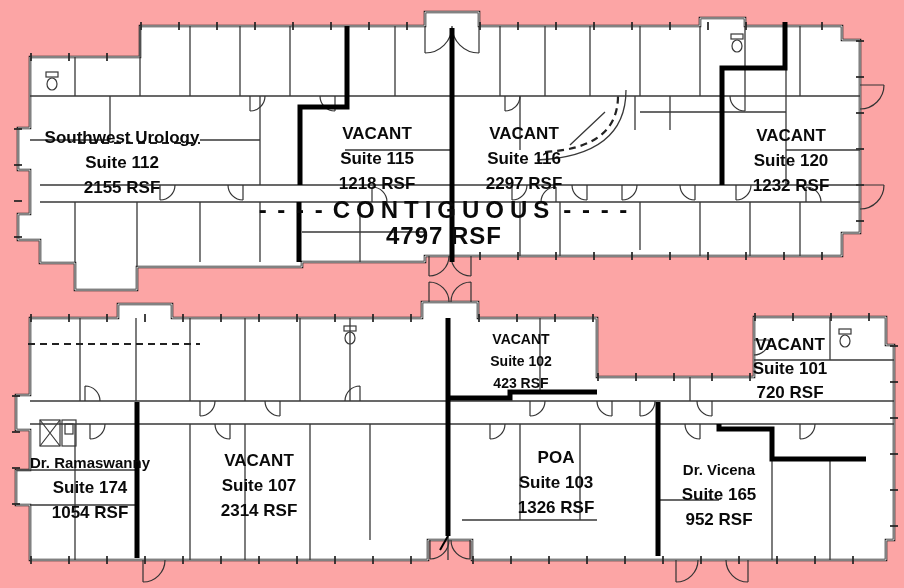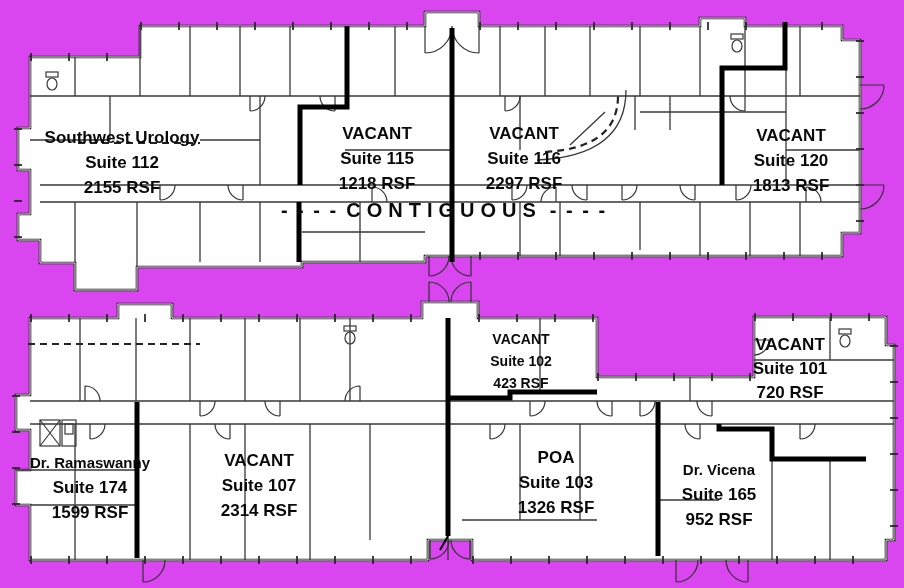--- a/index.html
+++ b/index.html
@@ -1,24 +1,24 @@
 <!DOCTYPE html>
 <html><head>
 <meta charset="utf-8">
 <style>
   html,body{margin:0;padding:0;background:#ffffff;}
-  .plan{position:relative;width:904px;height:588px;background:#d946ef;overflow:hidden;
+  .plan{position:relative;width:904px;height:588px;background:#fca5a5;overflow:hidden;
         font-family:"Liberation Sans", sans-serif;}
   .plan svg{position:absolute;left:0;top:0;}
   .lbl{position:absolute;transform:translateX(-50%);text-align:center;font-weight:bold;
        color:#0a0a0a;font-size:17px;line-height:25px;white-space:nowrap;z-index:5;}
   .lbl .name-sm{font-size:15px;}
   .lbl-sm{font-size:14px;line-height:22px;}
   .lbl-101{font-size:17px;line-height:24px;}
-  .contig{font-size:20px;line-height:26px;letter-spacing:1px;}
+  .contig{font-size:24px;line-height:26px;letter-spacing:1px;}
   .contig .cword{letter-spacing:6px;margin:0 8px;}
   .contig .dash{letter-spacing:2px;font-weight:bold;}
 </style>
 </head>
 <body>
 
 <div class="plan">
 
   <svg width="904" height="588" viewBox="0 0 904 588">
 
@@ -117,31 +117,32 @@
 
   <div class="lbl" style="left:524px;top:121px;">
     <div>VACANT</div>
     <div>Suite 116</div>
     <div>2297 RSF</div>
   </div>
 
   <div class="lbl" style="left:791px;top:123px;">
     <div>VACANT</div>
     <div>Suite 120</div>
-    <div>1813 RSF</div>
+    <div>1232 RSF</div>
   </div>
 
   <div class="lbl contig" style="left:444px;top:197px;">
     <div><span class="dash">- - - -</span><span class="cword">CONTIGUOUS</span><span class="dash">- - - -</span></div>
+    <div>4797 RSF</div>
   </div>
 
   <div class="lbl" style="left:90px;top:450px;">
     <div class="name-sm">Dr. Ramaswanny</div>
     <div>Suite 174</div>
-    <div>1599 RSF</div>
+    <div>1054 RSF</div>
   </div>
 
   <div class="lbl" style="left:259px;top:448px;">
     <div>VACANT</div>
     <div>Suite 107</div>
     <div>2314 RSF</div>
   </div>
 
   <div class="lbl lbl-sm" style="left:521px;top:328px;">
     <div>VACANT</div>

